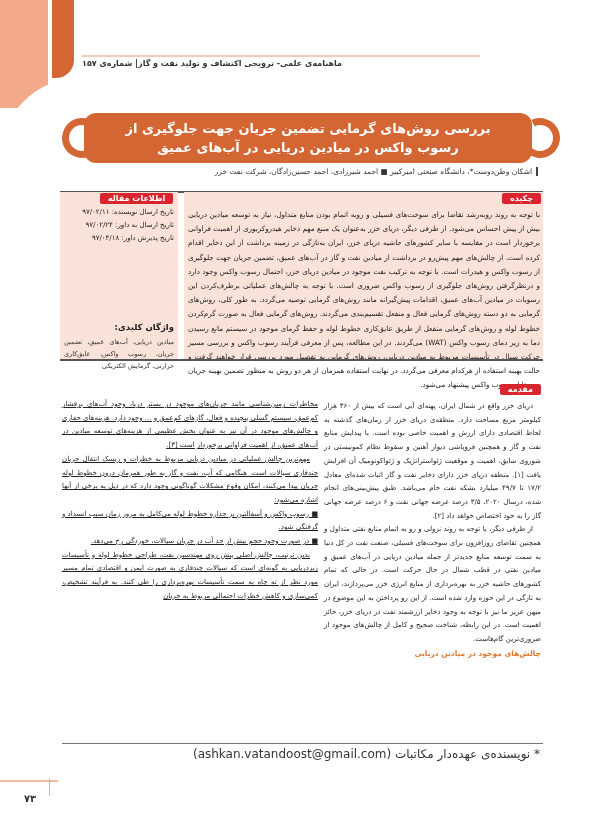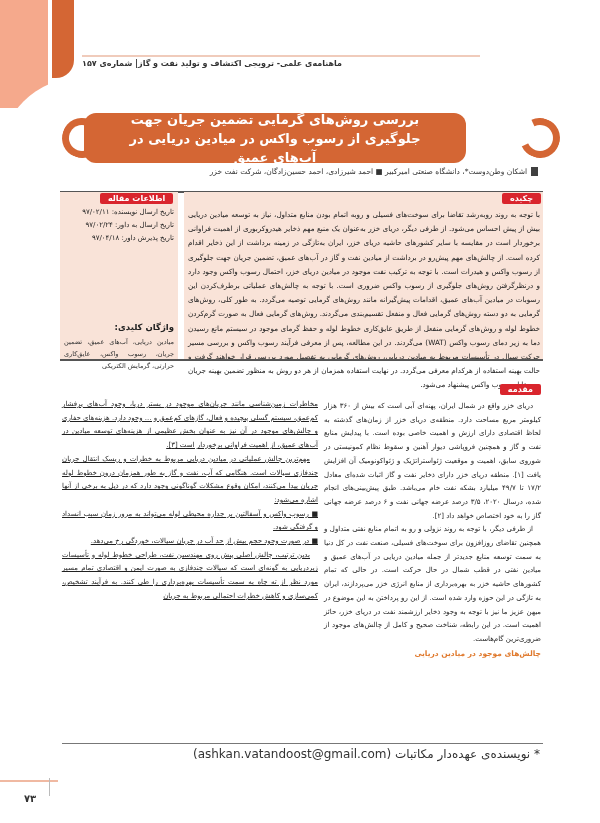--- a/index.html
+++ b/index.html
@@ -28,38 +28,38 @@
     position:absolute; left:0; top:78px; width:48px; height:30px;
     background:#f5a98c;
   }
   .header-line {
     position:absolute; left:82px; right:120px; top:55px; height:2px; background:#f0cbbb;
   }
   .journal-header {
     position:absolute; left:82px; top:59px; font-size:8px; color:#333; direction:rtl; font-weight:bold;
   }
   .title-banner {
-    position:absolute; left:84px; top:113px; width:382px; height:50px;
+    position:absolute; left:84px; top:113px; width:448px; height:50px;
     background:#d46634; border-radius:12px;
     display:flex; align-items:center; justify-content:center;
   }
   .title-text {
     color:#fff; font-weight:bold; font-size:13px; line-height:19px;
     text-align:center; direction:rtl; padding:0 30px;
   }
   .swirl {
     position:absolute; top:118px; width:40px; height:40px;
     border:7px solid #d46634; border-radius:50%; box-sizing:border-box;
     border-right-color:transparent;
   }
   .swirl.left { left:62px; transform:rotate(20deg); }
   .swirl.right { left:520px; transform:rotate(200deg); }
   .authors {
     position:absolute; right:62px; top:167px; font-size:7.5px; color:#333; direction:rtl;
-    padding-right:4px; border-right:7px solid #404040;
+    padding-right:4px; border-right:2px solid #404040;
   }
   .top-rule {
     position:absolute; left:60px; right:57px; top:191px; height:1.5px; background:#555;
   }
   .info-box {
     position:absolute; left:60px; top:192px; width:118px; height:167px; background:#f9e3d8;
   }
   .abstract-box {
     position:absolute; left:184px; top:192px; width:359px; height:167px; background:#f9e3d8;
   }
@@ -158,21 +158,21 @@
 
 <div class="col col-right">
   <p>دریای خزر واقع در شمال ایران، پهنه‌ای آبی است که بیش از ۳۶۰ هزار کیلومتر مربع مساحت دارد. منطقه‌ی دریای خزر از زمان‌های گذشته به لحاظ اقتصادی دارای ارزش و اهمیت خاصی بوده است. با پیدایش منابع نفت و گاز و همچنین فروپاشی دیوار آهنین و سقوط نظام کمونیستی در شوروی سابق، اهمیت و موقعیت ژئواستراتژیک و ژئواکونومیک آن افزایش یافت [۱]. منطقه دریای خزر دارای ذخایر نفت و گاز اثبات شده‌ای معادل ۱۷/۲ تا ۴۹/۷ میلیارد بشکه نفت خام می‌باشد. طبق پیش‌بینی‌های انجام شده، درسال ۲۰۲۰، ۳/۵ درصد عرضه جهانی نفت و ۶ درصد عرضه جهانی گاز را به خود اختصاص خواهد داد [۲].</p>
   <p>از طرفی دیگر، با توجه به روند نزولی و رو به اتمام منابع نفتی متداول و همچنین تقاضای روزافزون برای سوخت‌های فسیلی، صنعت نفت در کل دنیا به سمت توسعه منابع جدیدتر از جمله میادین دریایی در آب‌های عمیق و میادین نفتی در قطب شمال در حال حرکت است. در حالی که تمام کشورهای حاشیه خزر به بهره‌برداری از منابع انرژی خزر می‌پردازند، ایران به تازگی در این حوزه وارد شده است. از این رو پرداختن به این موضوع در میهن عزیز ما نیز با توجه به وجود ذخایر ارزشمند نفت در دریای خزر، حائز اهمیت است. در این رابطه، شناخت صحیح و کامل از چالش‌های موجود از ضروری‌ترین گام‌هاست.</p>
   <p class="section-heading">چالش‌های موجود در میادین دریایی</p>
 </div>
 
 <div class="col col-left">
   <p class="noind">مخاطرات زمین‌شناسی مانند جریان‌های موجود در بستر دریا، وجود آب‌های پرفشار کم‌عمق، سیستم گسلی پیچیده و فعال، گازهای کم‌عمق و ... وجود دارد. هزینه‌های حفاری و چالش‌های موجود در آن نیز به عنوان بخش عظیمی از هزینه‌های توسعه میادین در آب‌های عمیق، از اهمیت فراوانی برخوردار است [۳].</p>
   <p>مهم‌ترین چالش عملیاتی در میادین دریایی مربوط به خطرات و ریسک انتقال جریان چندفازی سیالات است. هنگامی که آب، نفت و گاز به طور همزمان درون خطوط لوله جریان پیدا می‌کنند، امکان وقوع مشکلات گوناگونی وجود دارد که در ذیل به برخی از آنها اشاره می‌شود:</p>
-  <p class="bullet">■ رسوب واکس و آسفالتین بر جداره محیطی لوله می‌تواند به مرور زمان سبب انسداد و گرفتگی شود.</p>
+  <p class="bullet">■ رسوب واکس و آسفالتین بر جداره خطوط لوله می‌کامل به مرور زمان سبب انسداد و گرفتگی شود.</p>
   <p class="bullet">■ در صورت وجود حجم بیش از حد آب در جریان سیالات، خوردگی رخ می‌دهد.</p>
   <p>بدین ترتیب، چالش اصلی پیش روی مهندسین نفت، طراحی خطوط لوله و تأسیسات زیردریایی به گونه‌ای است که سیالات چندفازی به صورت ایمن و اقتصادی تمام مسیر مورد نظر از ته چاه به سمت تأسیسات بهره‌برداری را طی کنند. به فرآیند تشخیص، کمی‌سازی و کاهش خطرات احتمالی مربوط به جریان</p>
 </div>
 
 <div class="foot-rule"></div>
 <div class="footnote">* نویسنده‌ی عهده‌دار مکاتبات (ashkan.vatandoost@gmail.com)</div>
 
 <div class="page-line"></div>
 <div class="page-sep"></div>
 <div class="page-num">۷۳</div>

